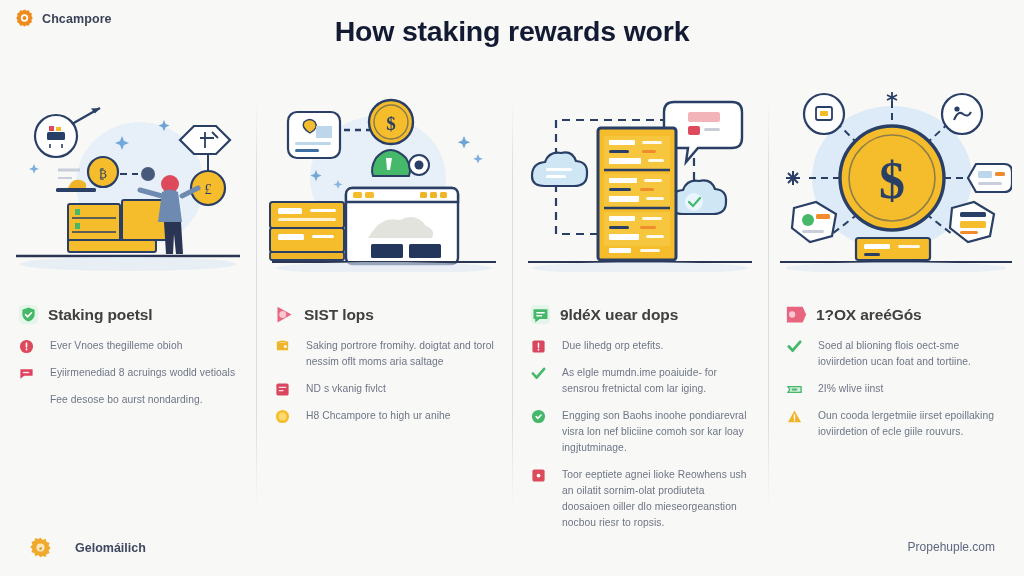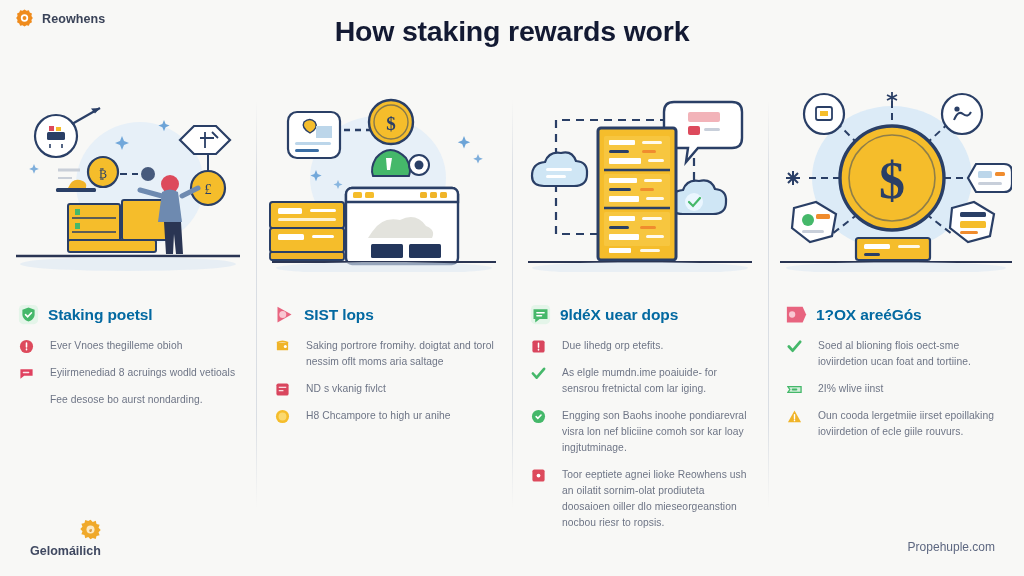--- a/index.html
+++ b/index.html
@@ -45,38 +45,38 @@
   .illus svg { position: absolute; left: 50%; top: 0; transform: translateX(-50%); display: block; }
 
   
   .heading-row {
     display: flex; align-items: center; gap: 9px;
     margin: 16px 0 13px 2px;
   }
   .heading-badge { width: 21px; height: 21px; flex: 0 0 auto; border-radius: 5px; }
   .heading-badge svg { display: block; }
   .heading-text {
-    font-size: 15.5px; font-weight: bold; color: #0369a1;
+    font-size: 15.5px; font-weight: bold; color: #404040;
     letter-spacing: -.1px; filter: blur(.3px);
   }
 
   .bullet {
     display: flex; gap: 16px; margin: 0 0 11px 3px; align-items: flex-start;
   }
   .bullet-icon { width: 15px; height: 15px; flex: 0 0 auto; margin-top: 1px; }
   .bullet-icon svg { display: block; }
   .bullet-text {
     font-size: 10.3px; line-height: 1.55; color: #6e7586;
     filter: blur(.42px); letter-spacing: .05px;
   }
 
   
   .brand-bottom {
     position: absolute; left: 30px; bottom: 18px;
-    display: flex; align-items: flex-end; gap: 4px; flex-direction: column;
+    display: flex; align-items: center; gap: 24px;
   }
   .brand-bottom .brand-name {
     font-size: 12.5px; font-weight: bold; color: #3f4860; filter: blur(.35px);
   }
   .site-url {
     position: absolute; right: 29px; bottom: 22px;
     font-size: 12px; color: #5d6780; filter: blur(.4px);
   }
 </style>
 </head>
@@ -85,21 +85,21 @@
 <div id="page">
 
   <div class="brand-top">
     <span class="gear-badge">
       <svg width="21" height="21" viewBox="0 0 24 24">
         <path fill="#ef8b1c" d="M12 1.6l2.3 1.5 2.7-.5 1 2.6 2.5 1.2-.6 2.7 1.6 2.3-1.6 2.3.6 2.7-2.5 1.2-1 2.6-2.7-.5L12 21.2 9.7 19.7l-2.7.5-1-2.6-2.5-1.2.6-2.7L2.5 11.4 4.1 9.1l-.6-2.7 2.5-1.2 1-2.6 2.7.5z"></path>
         <circle cx="12" cy="11.4" r="4.2" fill="#ffffff"></circle>
         <circle cx="12" cy="11.4" r="2.2" fill="#ef8b1c"></circle>
       </svg>
     </span>
-    <span class="brand-name">Reowhens</span>
+    <span class="brand-name">Chcampore</span>
   </div>
 
   <div class="page-title">How staking rewards work</div>
 
   <div class="cols">
 
     <div class="col">
       <div class="illus">
         <svg width="232" height="180" viewBox="0 0 232 180">
           <ellipse cx="128" cy="92" rx="64" ry="62" fill="#e7f0f8"></ellipse>

